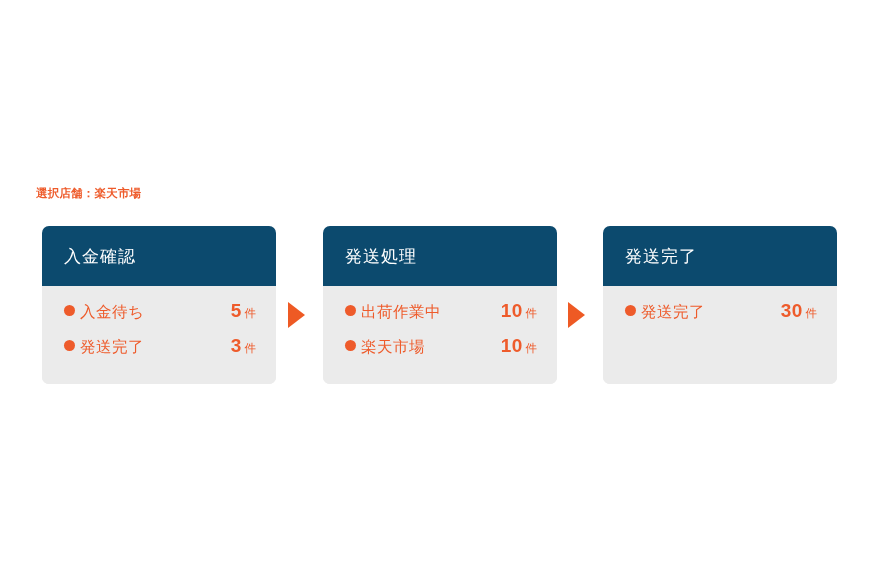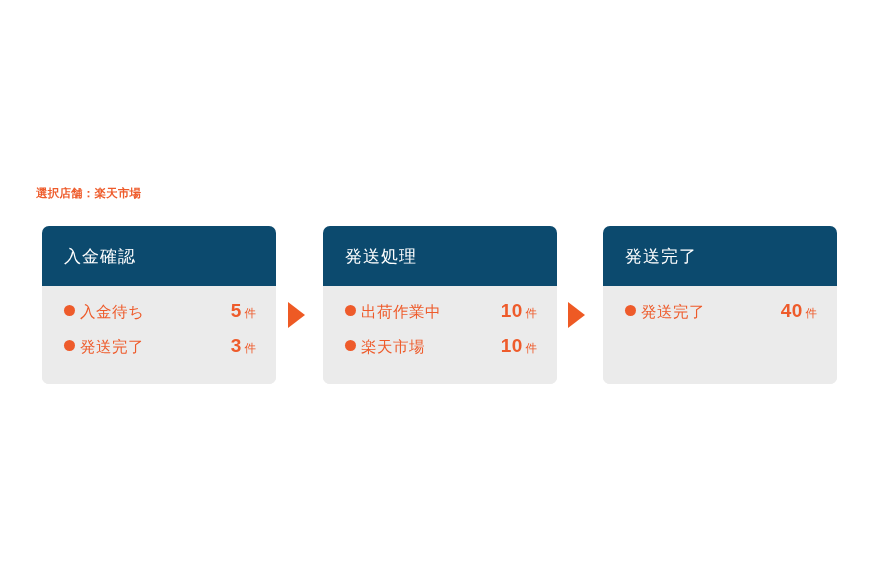--- a/index.html
+++ b/index.html
@@ -193,20 +193,20 @@
 
     <div class="card card-2">
       <div class="card-header">
         <span class="card-title">発送完了</span>
       </div>
       <div class="card-body">
         <div class="row">
           <span class="bullet"></span>
           <span class="row-label">発送完了</span>
           <span class="row-spacer"></span>
-          <span class="row-count">40</span>
+          <span class="row-count">30</span>
           <span class="row-unit">件</span>
         </div>
       </div>
     </div>
 
   </div>
 </div>
 
 </body></html>

